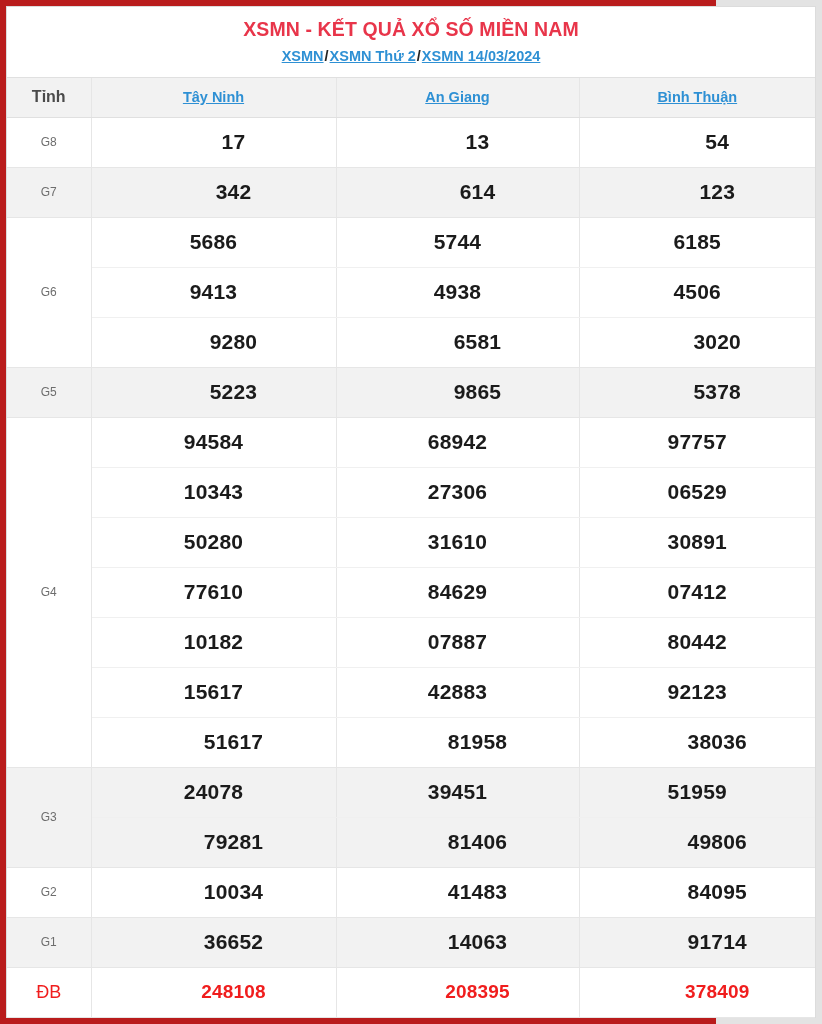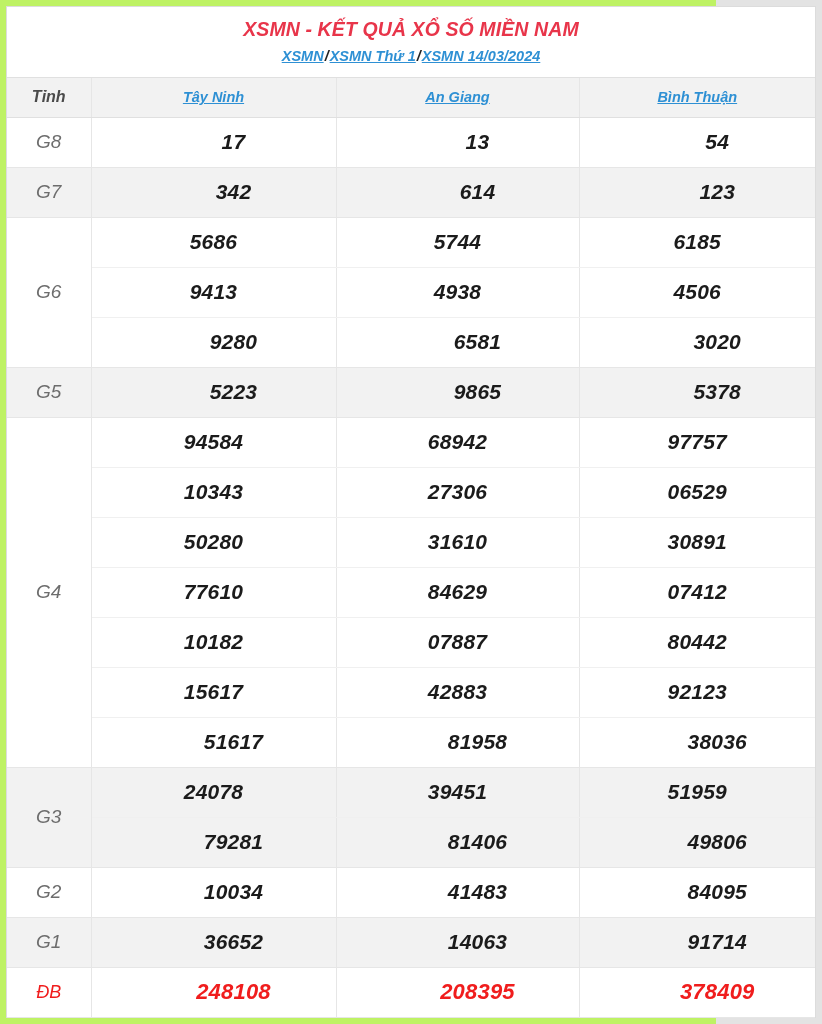--- a/index.html
+++ b/index.html
@@ -9,22 +9,21 @@
     width: 822px;
     height: 1024px;
     background: #e3e3e3;
     font-family: "Liberation Sans", sans-serif;
     overflow: hidden;
   }
   #page {
     position: relative;
     width: 716px;
     height: 1024px;
-    background: #bef264;
-    font-style: italic;
+    background: #b91c1c;
   }
   #card {
     position: absolute;
     left: 6px;
     top: 6px;
     width: 810px;
     background: #ffffff;
     border: 1px solid #dcdcdc;
     border-bottom: none;
     overflow: hidden;
@@ -91,50 +90,50 @@
   }
   thead th.prov-head { color: #4a4a4a; font-size: 16px; }
   thead th a { color: #2e90d4; text-decoration: underline; font-size: 14.5px; margin-top: 28px; }
 
   
   tr.stripe > td { background: #f2f2f2; }
   tr.plain  > td { background: #ffffff; }
 
   td.lbl {
     color: #6d6d6d;
-    font-size: 19px;
+    font-size: 12px;
     font-weight: normal;
     border-bottom: 1px solid #e6e6e6;
   }
   td.num {
     color: #1b1b1b;
     font-size: 21px;
     font-weight: bold;
     height: 50px;
     letter-spacing: 0.2px;
   }
   
   td.num.inner-div { border-bottom: 1px solid #f0f0f0; }
   
   td.num.group-end { border-bottom: 1px solid #e6e6e6; padding-left: 40px; }
 
   tr.db td.lbl { color: #f01d1d; font-size: 18px; }
-  tr.db td.num { color: #f01d1d; font-size: 22px; }
+  tr.db td.num { color: #f01d1d; font-size: 19px; }
   tr.db > td { background: #ffffff; }
 </style>
 </head>
 <body>
 
 <div id="page">
   <div id="card">
 
     <div class="head-block">
       <div class="page-title">XSMN - KẾT QUẢ XỔ SỐ MIỀN NAM</div>
       <div class="breadcrumb">
-        <a href="#">XSMN</a><span class="sep">/</span><a href="#">XSMN Thứ 1</a><span class="sep">/</span><a href="#">XSMN 14/03/2024</a>
+        <a href="#">XSMN</a><span class="sep">/</span><a href="#">XSMN Thứ 2</a><span class="sep">/</span><a href="#">XSMN 14/03/2024</a>
       </div>
     </div>
 
     <table class="rs">
       <colgroup>
         <col class="c-prov">
           <col class="c-1">
           <col class="c-2">
           <col class="c-3">
       </colgroup>

